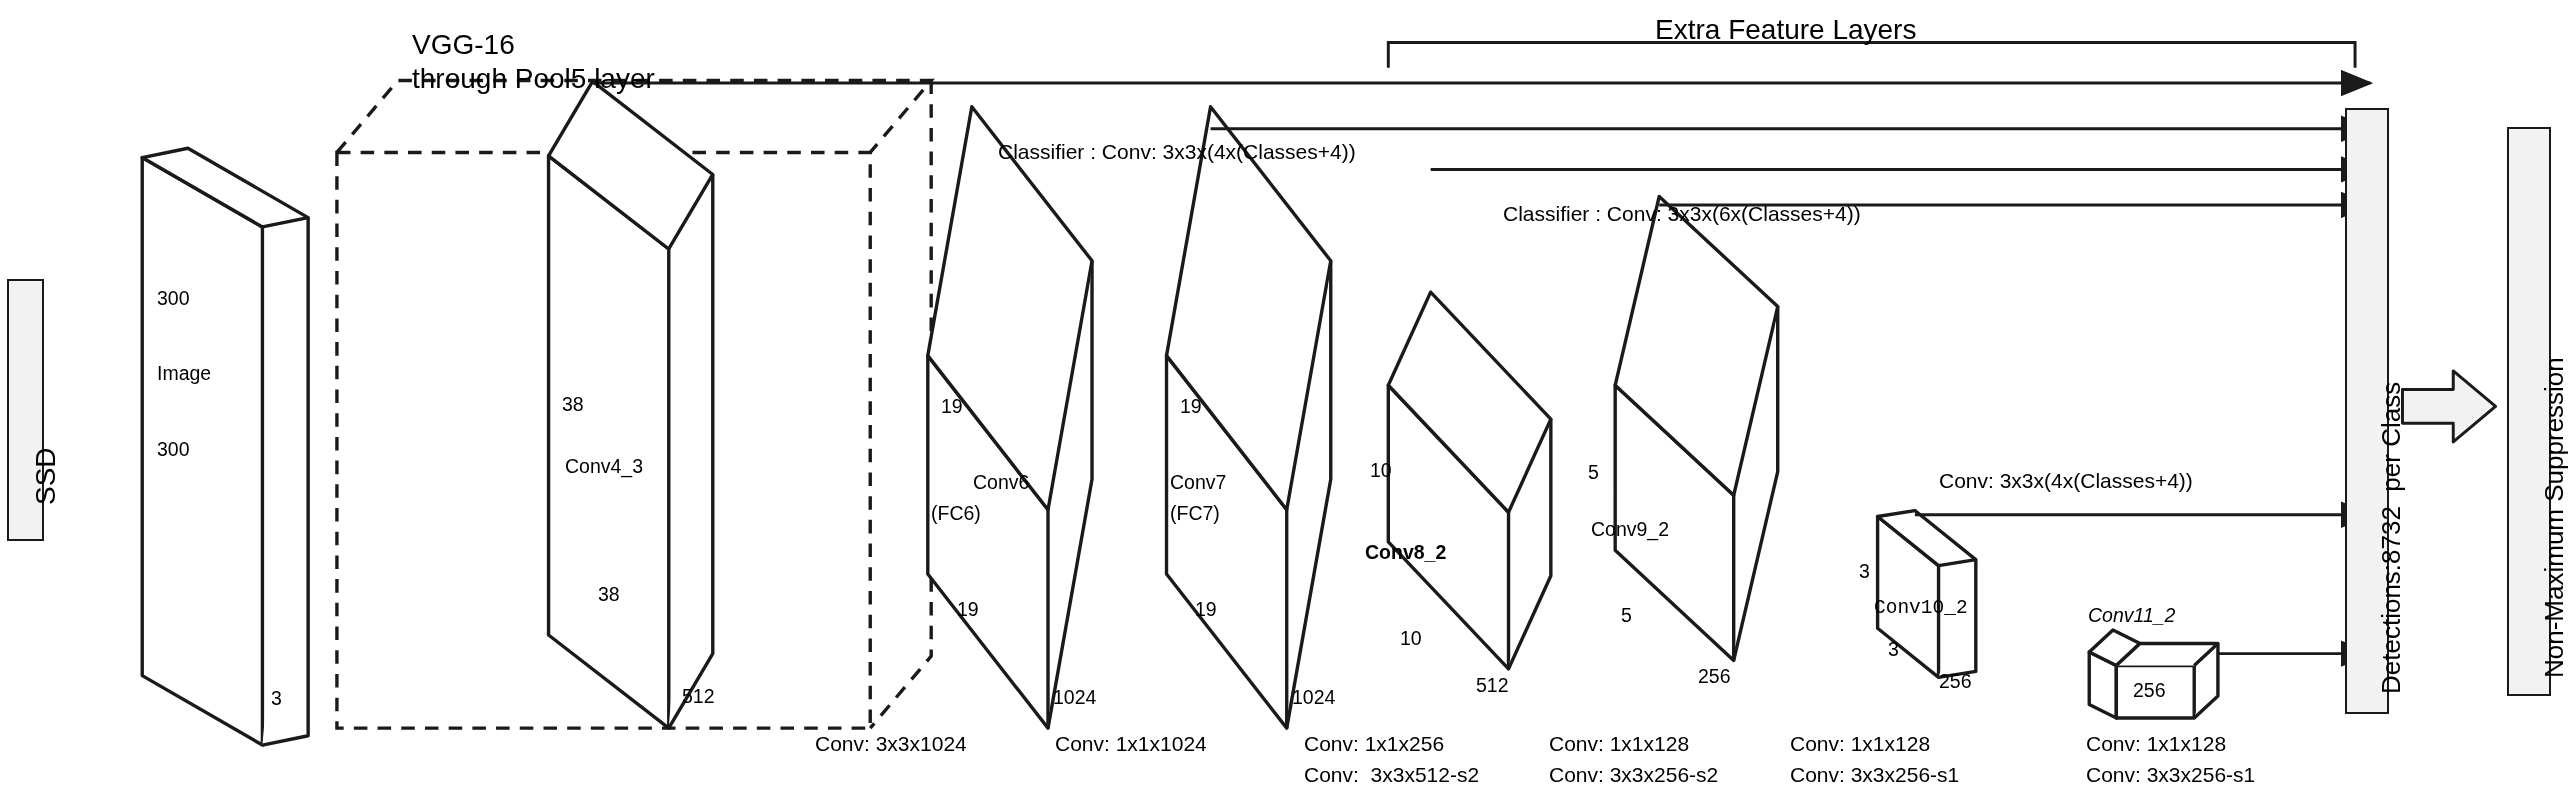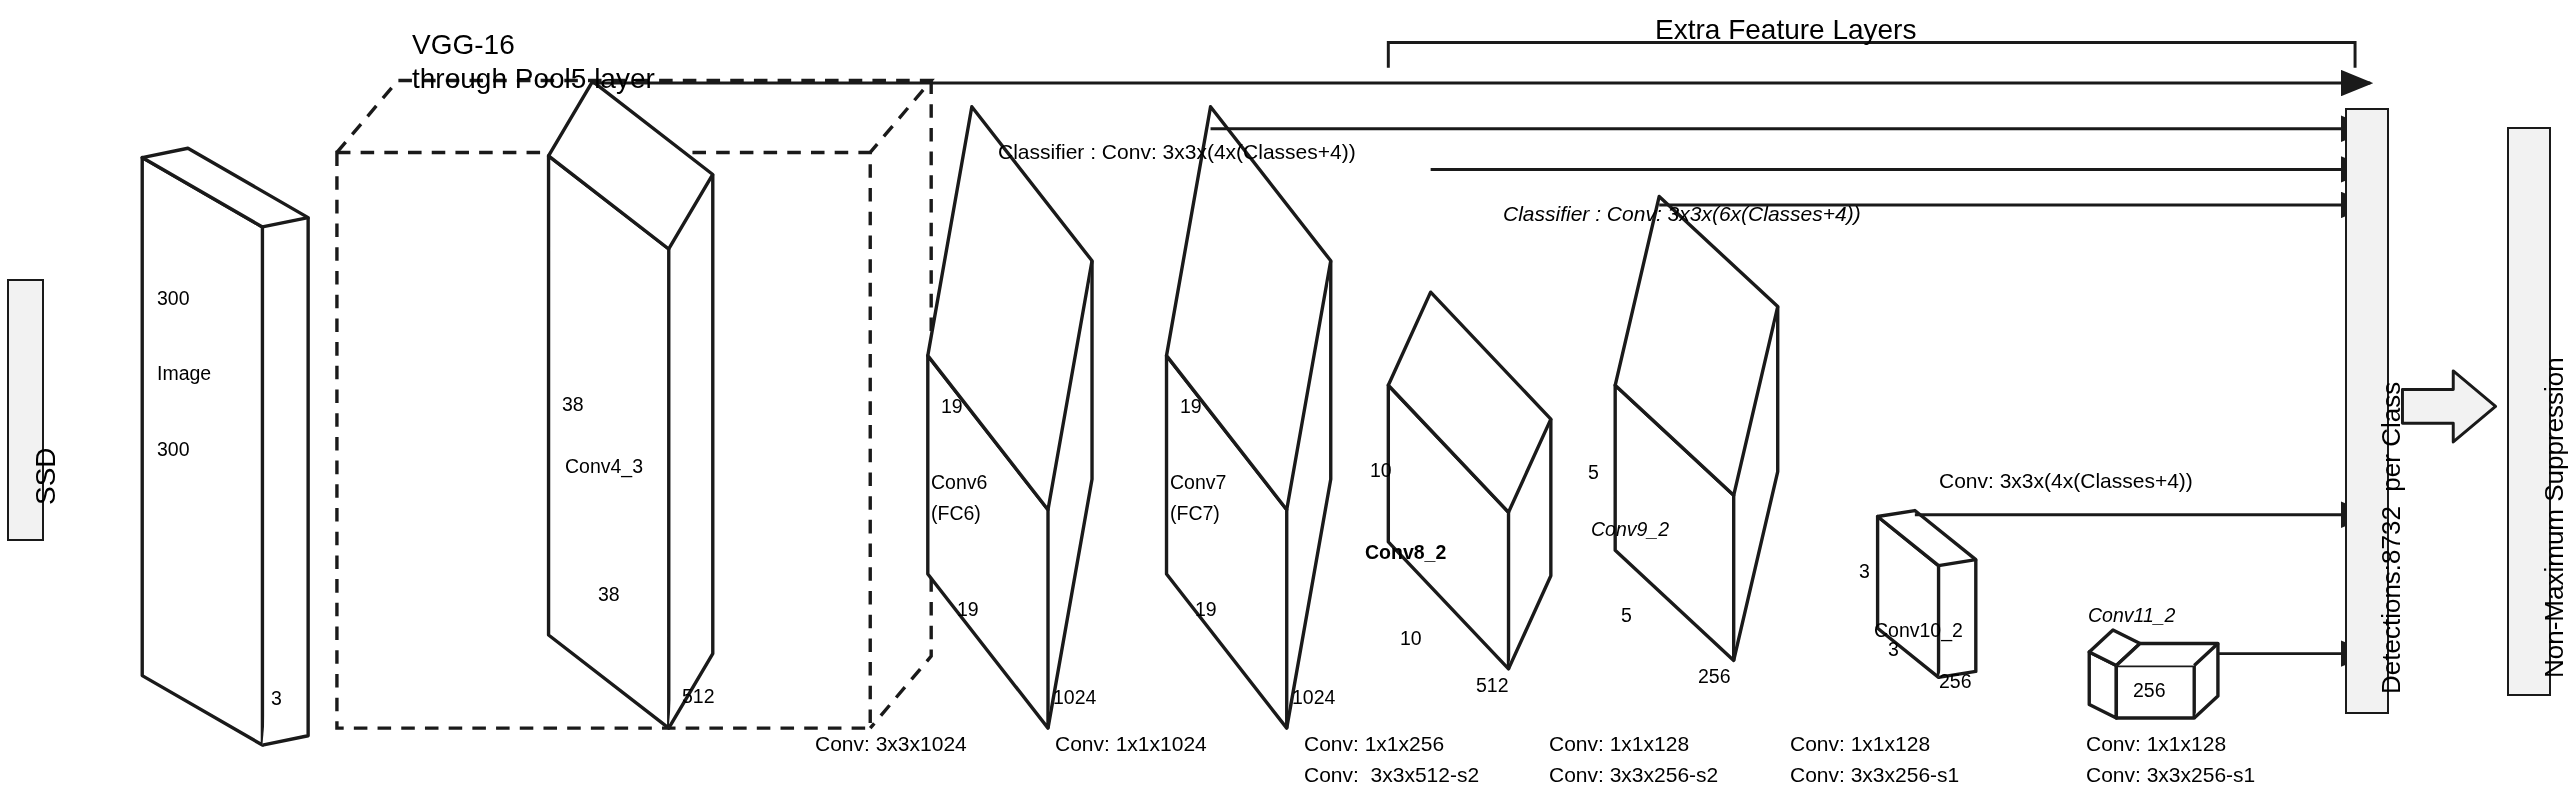--- a/index.html
+++ b/index.html
@@ -113,57 +113,57 @@
   <div class="sidebox" style="left:2507px;top:127px;width:44px;height:569px;">
     <div class="txt rot big" style="left:32px;top:549px;">Non-Maximum Suppression</div>
   </div>
 
   <div class="txt title" style="left:1655px;top:3.4px;margin-top:12px;">Extra Feature Layers</div>
 
   <div class="txt title" style="left:412px;top:30px;">VGG-16</div>
   <div class="txt title" style="left:412px;top:64px;">through Pool5 layer</div>
 
   <div class="txt med" style="left:998px;top:141px;">Classifier : Conv: 3x3x(4x(Classes+4))</div>
-  <div class="txt med" style="left:1503px;top:203px;font-style:italic;">Classifier : Conv: 3x3x(6x(Classes+4))</div>
+  <div class="txt med" style="left:1503px;top:203px;">Classifier : Conv: 3x3x(6x(Classes+4))</div>
   <div class="txt med" style="left:1939px;top:470px;">Conv: 3x3x(4x(Classes+4))</div>
 
   <div class="txt sm" style="left:157px;top:288px;">300</div>
   <div class="txt sm" style="left:157px;top:363px;">Image</div>
   <div class="txt sm" style="left:157px;top:439px;">300</div>
   <div class="txt sm" style="left:271px;top:688px;">3</div>
 
   <div class="txt sm" style="left:562px;top:394px;">38</div>
   <div class="txt sm" style="left:565px;top:456px;">Conv4_3</div>
   <div class="txt sm" style="left:598px;top:584px;">38</div>
   <div class="txt sm" style="left:682px;top:686px;">512</div>
 
   <div class="txt sm" style="left:941px;top:396px;">19</div>
-  <div class="txt sm" style="left:931px;top:472px;">Conv6</div>
+  <div class="txt sm" style="left:931px;top:472px;padding-left:42px;">Conv6</div>
   <div class="txt sm" style="left:931px;top:503px;">(FC6)</div>
   <div class="txt sm" style="left:957px;top:599px;">19</div>
   <div class="txt sm" style="left:1053px;top:687px;">1024</div>
 
   <div class="txt sm" style="left:1180px;top:396px;">19</div>
   <div class="txt sm" style="left:1170px;top:472px;">Conv7</div>
   <div class="txt sm" style="left:1170px;top:503px;">(FC7)</div>
   <div class="txt sm" style="left:1195px;top:599px;">19</div>
   <div class="txt sm" style="left:1292px;top:687px;">1024</div>
 
   <div class="txt sm" style="left:1370px;top:460px;">10</div>
   <div class="txt sm" style="left:1365px;top:542px;font-weight:bold;">Conv8_2</div>
   <div class="txt sm" style="left:1400px;top:628px;">10</div>
   <div class="txt sm" style="left:1476px;top:675px;">512</div>
 
   <div class="txt sm" style="left:1588px;top:462px;">5</div>
-  <div class="txt sm" style="left:1591px;top:519px;font-style:italic;">Conv9_2</div>
+  <div class="txt sm" style="left:1591px;top:519px;">Conv9_2</div>
   <div class="txt sm" style="left:1621px;top:605px;">5</div>
   <div class="txt sm" style="left:1698px;top:666px;">256</div>
 
   <div class="txt sm" style="left:1859px;top:561px;">3</div>
-  <div class="txt sm" style="left:1874px;top:620px;">Conv10_2</div>
+  <div class="txt sm" style="left:1874px;top:598px;font-family:Liberation Mono, monospace;">Conv10_2</div>
   <div class="txt sm" style="left:1888px;top:639px;">3</div>
   <div class="txt sm" style="left:1939px;top:671px;">256</div>
 
   <div class="txt sm" style="left:2088px;top:605px;font-style:italic;">Conv11_2</div>
   <div class="txt sm" style="left:2133px;top:680px;">256</div>
 
   <div class="txt med" style="left:815px;top:733px;">Conv: 3x3x1024</div>
 
   <div class="txt med" style="left:1055px;top:733px;">Conv: 1x1x1024</div>
 

